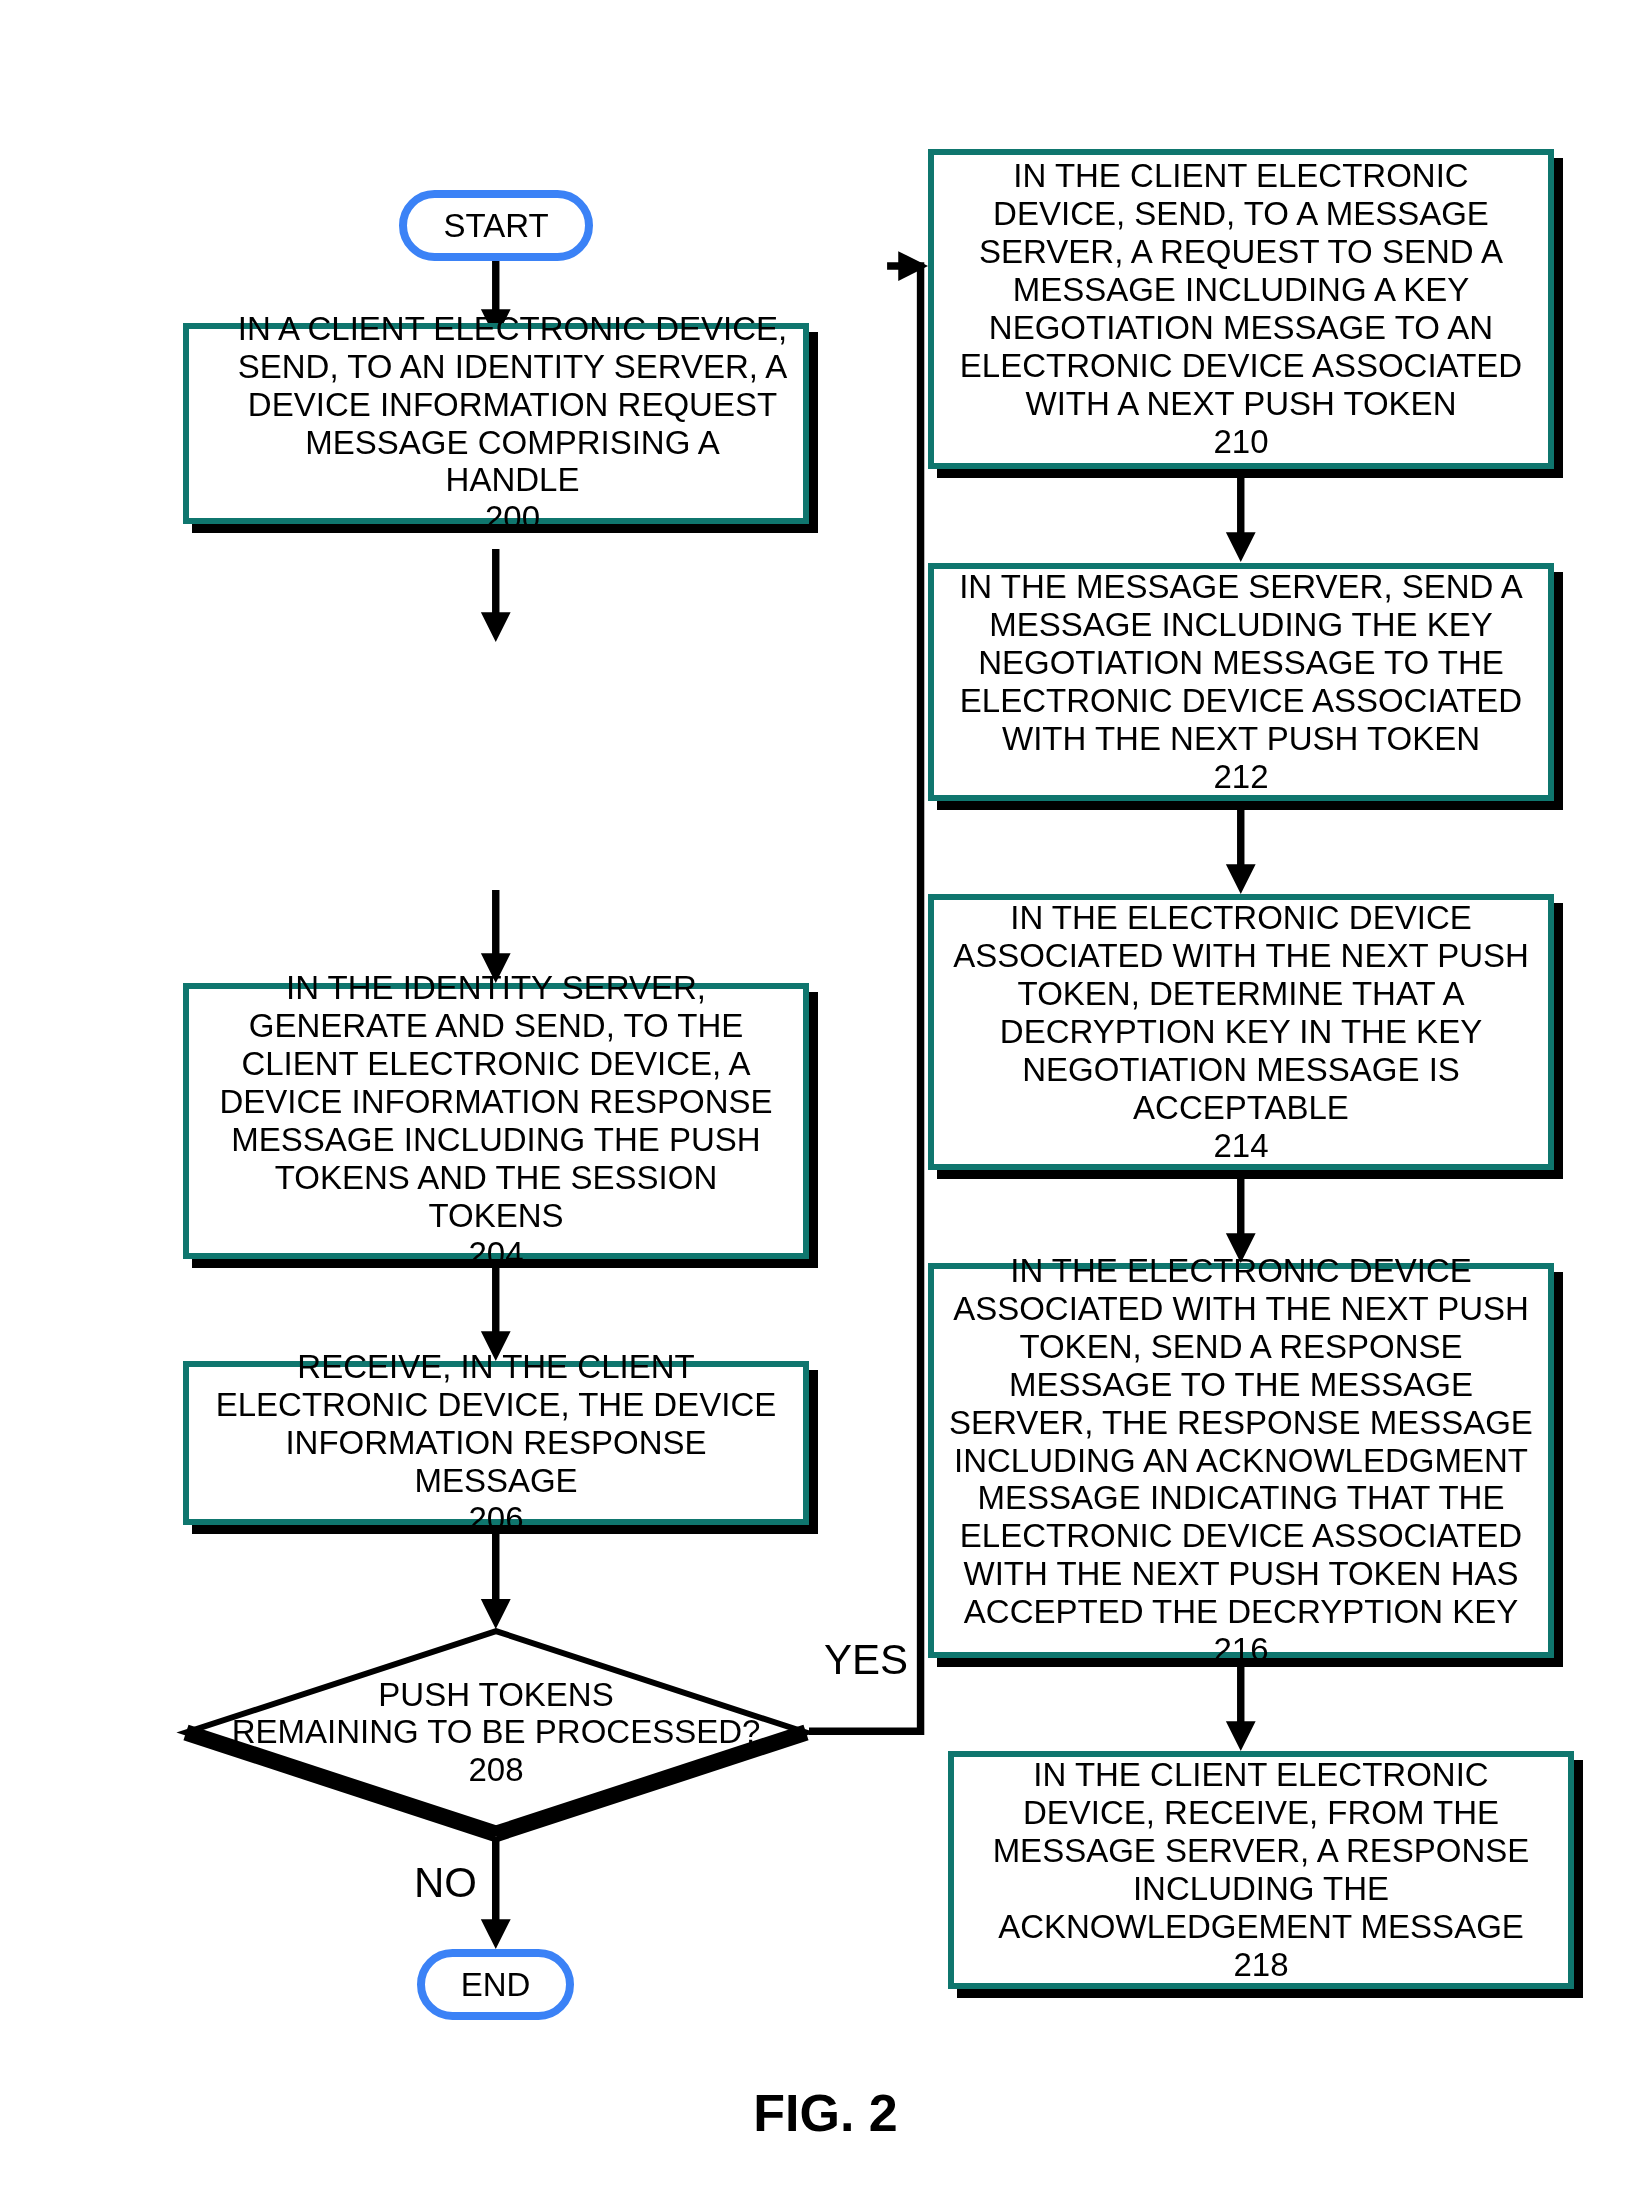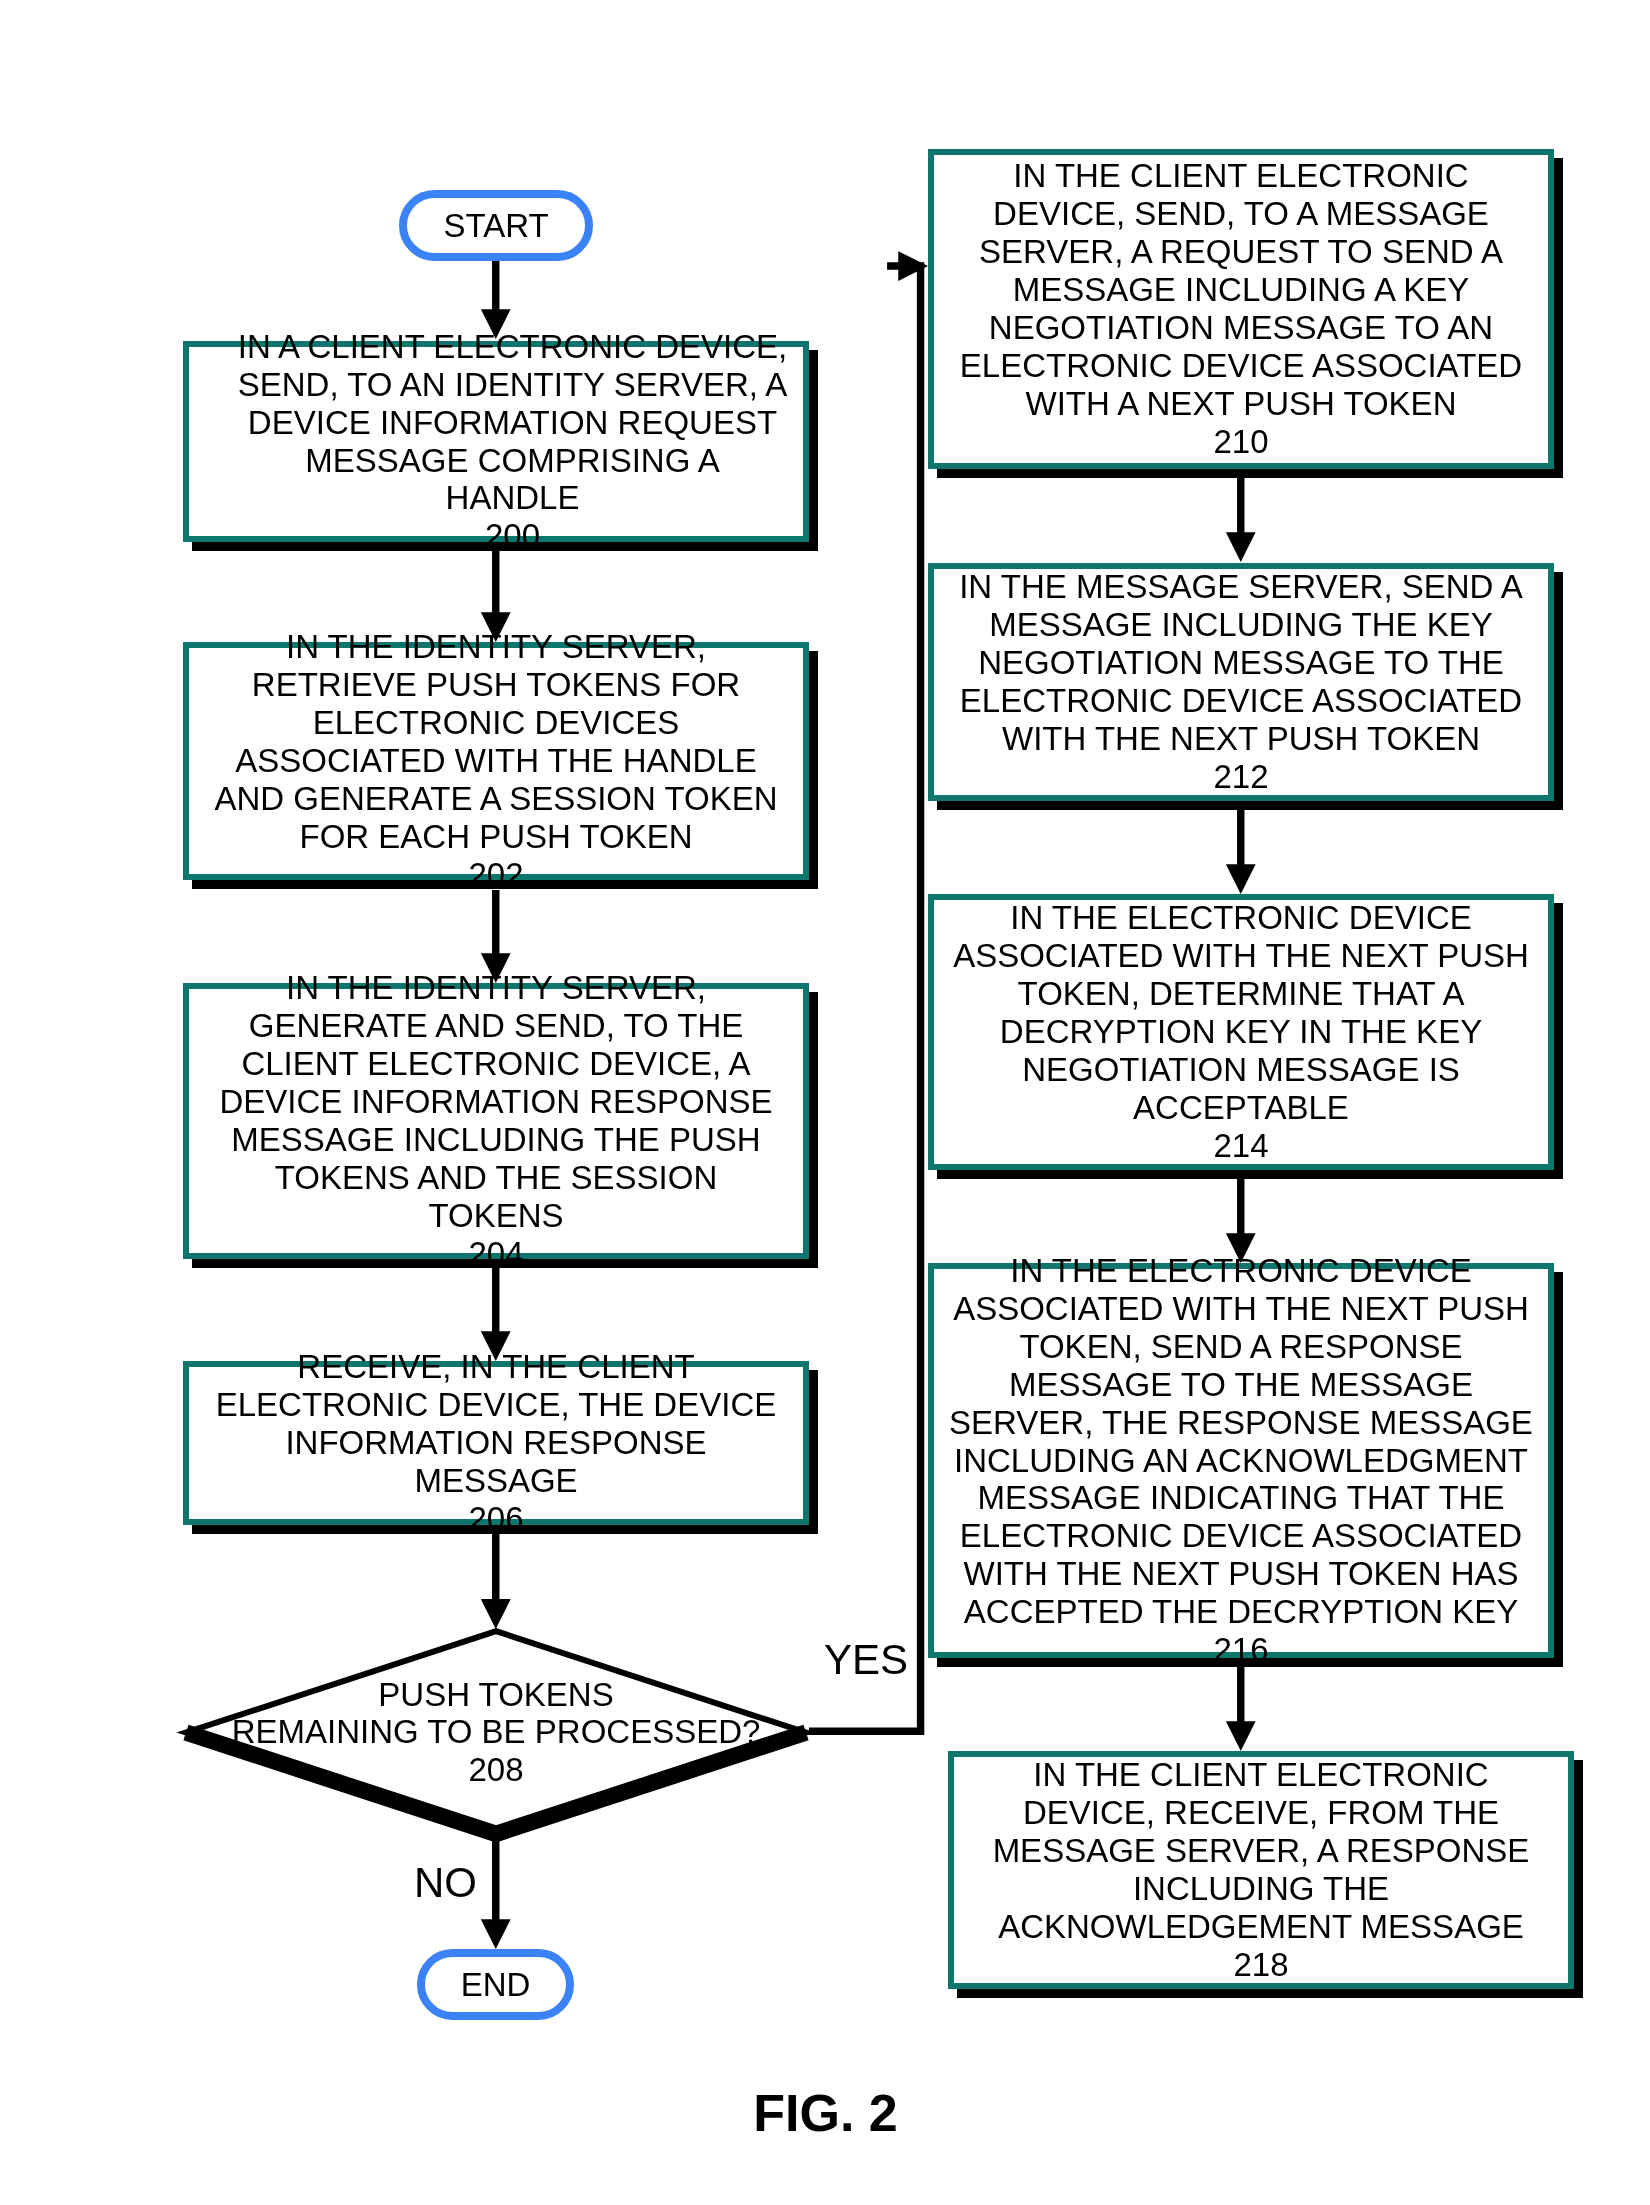--- a/index.html
+++ b/index.html
@@ -108,32 +108,29 @@
 
   <div class="terminator" style="left:399px; top:190px; width:194px; height:71px;">
     <span>START</span>
   </div>
 
   <svg class="arrow" style="left:492px; top:261px;" width="7.5" height="78" viewBox="0 0 10 105">
     <line x1="5" y1="0" x2="5" y2="75"></line>
     <polygon class="head" points="5,105 -15,65 25,65"></polygon>
   </svg>
 
-  <div class="box" style="left:183px; top:341px; width:626px; height:201px;padding-left:48px;">
+  <div class="box" style="left:183px; top:323px; width:626px; height:201px;padding-left:48px;">
     <div class="box-inner">IN A CLIENT ELECTRONIC DEVICE, SEND, TO AN IDENTITY SERVER, A DEVICE INFORMATION REQUEST MESSAGE COMPRISING A HANDLE<br>200</div>
   </div>
 
   <svg class="arrow" style="left:492px; top:549px;" width="7.5" height="93" viewBox="0 0 10 125">
     <line x1="5" y1="0" x2="5" y2="95"></line>
     <polygon class="head" points="5,125 -15,85 25,85"></polygon>
   </svg>
 
-  <div class="box" style="left:183px; top:642px; width:626px; height:238px;">
-    <div class="box-inner">IN THE IDENTITY SERVER, RETRIEVE PUSH TOKENS FOR ELECTRONIC DEVICES ASSOCIATED WITH THE HANDLE AND GENERATE A SESSION TOKEN FOR EACH PUSH TOKEN<br>202</div>
-  </div>
 
   <svg class="arrow" style="left:492px; top:890px;" width="7.5" height="93" viewBox="0 0 10 125">
     <line x1="5" y1="0" x2="5" y2="95"></line>
     <polygon class="head" points="5,125 -15,85 25,85"></polygon>
   </svg>
 
   <div class="box" style="left:183px; top:983px; width:626px; height:276px;">
     <div class="box-inner">IN THE IDENTITY SERVER, GENERATE AND SEND, TO THE CLIENT ELECTRONIC DEVICE, A DEVICE INFORMATION RESPONSE MESSAGE INCLUDING THE PUSH TOKENS AND THE SESSION TOKENS<br>204</div>
   </div>
 

